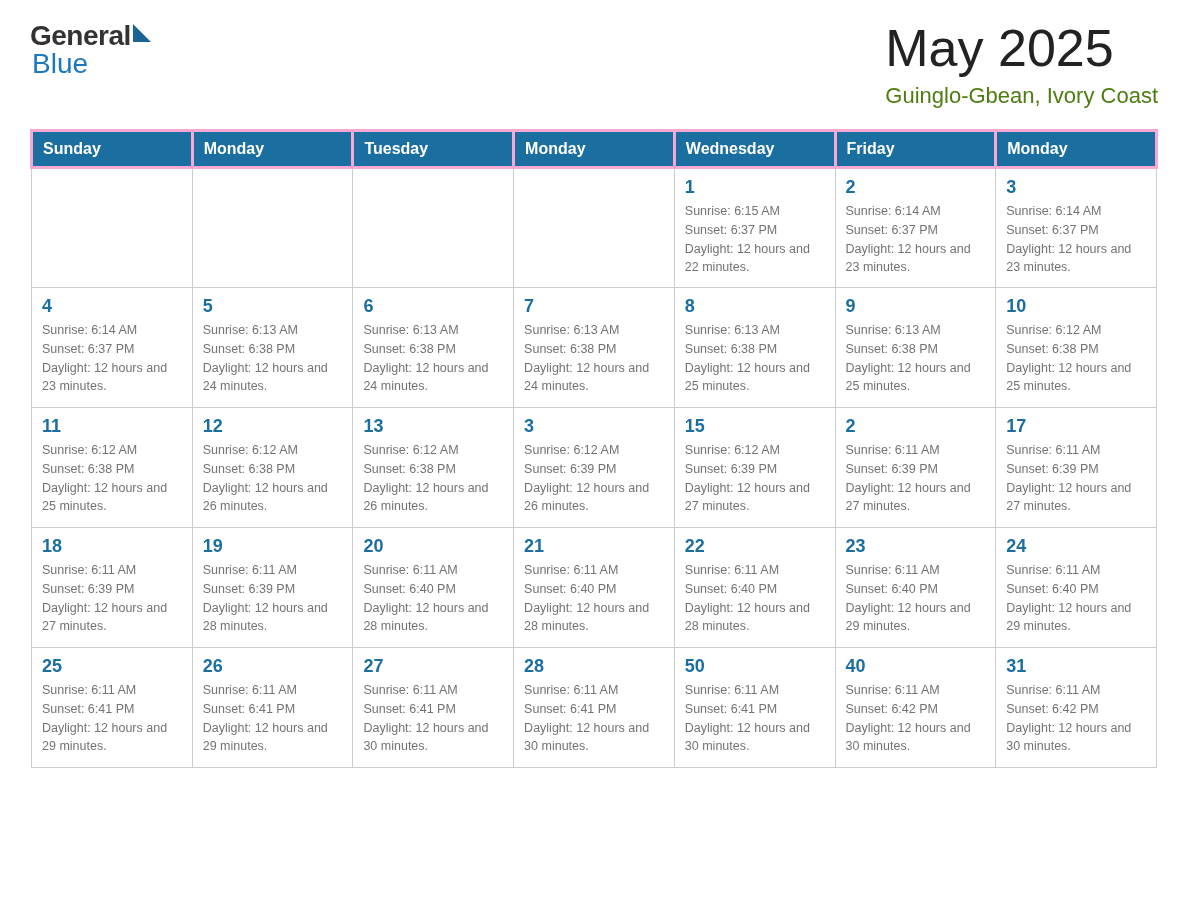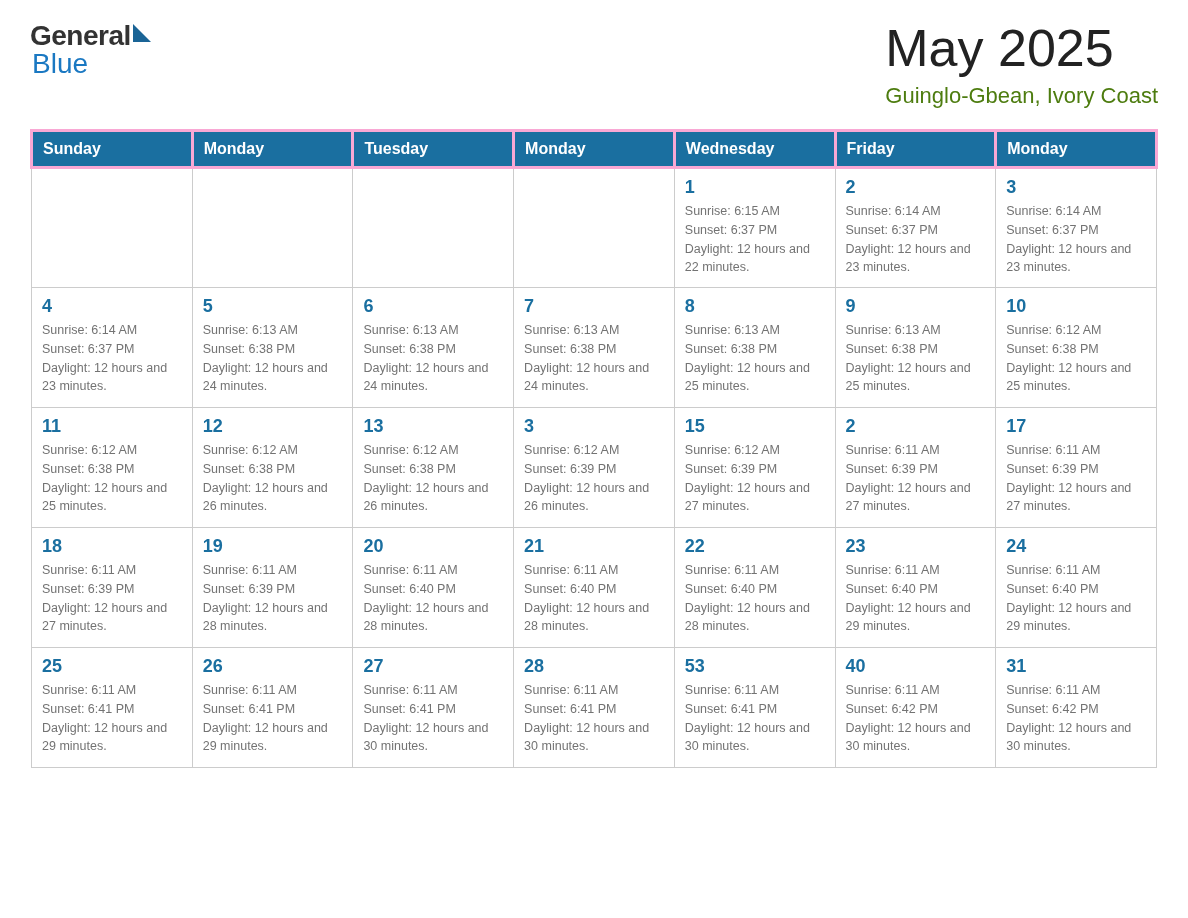--- a/index.html
+++ b/index.html
@@ -253,21 +253,21 @@
         </td>
         <td>
           <span class="day-num">27</span>
           <div class="day-info">Sunrise: 6:11 AM<br>Sunset: 6:41 PM<br>Daylight: 12 hours and 30 minutes.</div>
         </td>
         <td>
           <span class="day-num">28</span>
           <div class="day-info">Sunrise: 6:11 AM<br>Sunset: 6:41 PM<br>Daylight: 12 hours and 30 minutes.</div>
         </td>
         <td>
-          <span class="day-num">53</span>
+          <span class="day-num">50</span>
           <div class="day-info">Sunrise: 6:11 AM<br>Sunset: 6:41 PM<br>Daylight: 12 hours and 30 minutes.</div>
         </td>
         <td>
           <span class="day-num">40</span>
           <div class="day-info">Sunrise: 6:11 AM<br>Sunset: 6:42 PM<br>Daylight: 12 hours and 30 minutes.</div>
         </td>
         <td>
           <span class="day-num">31</span>
           <div class="day-info">Sunrise: 6:11 AM<br>Sunset: 6:42 PM<br>Daylight: 12 hours and 30 minutes.</div>
         </td>

